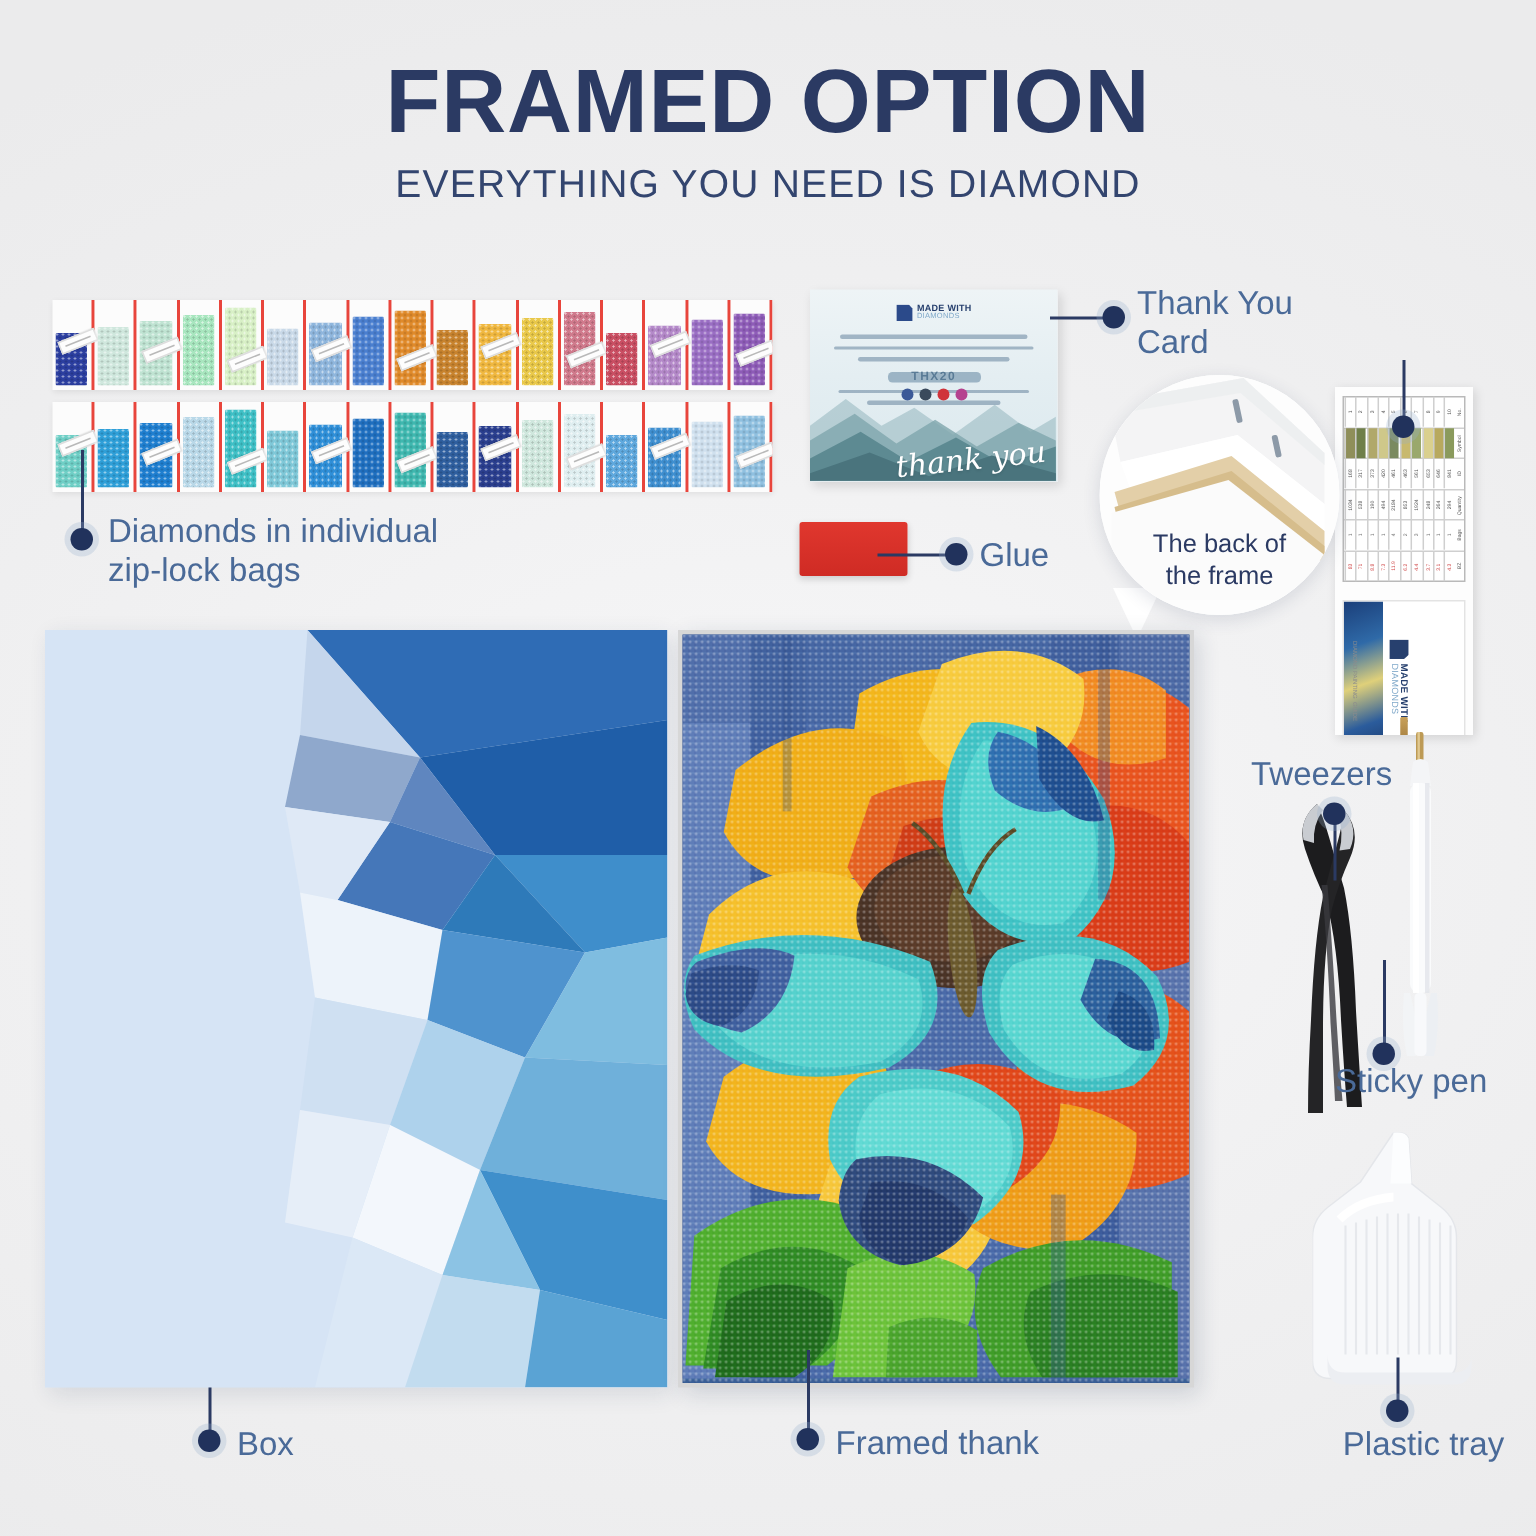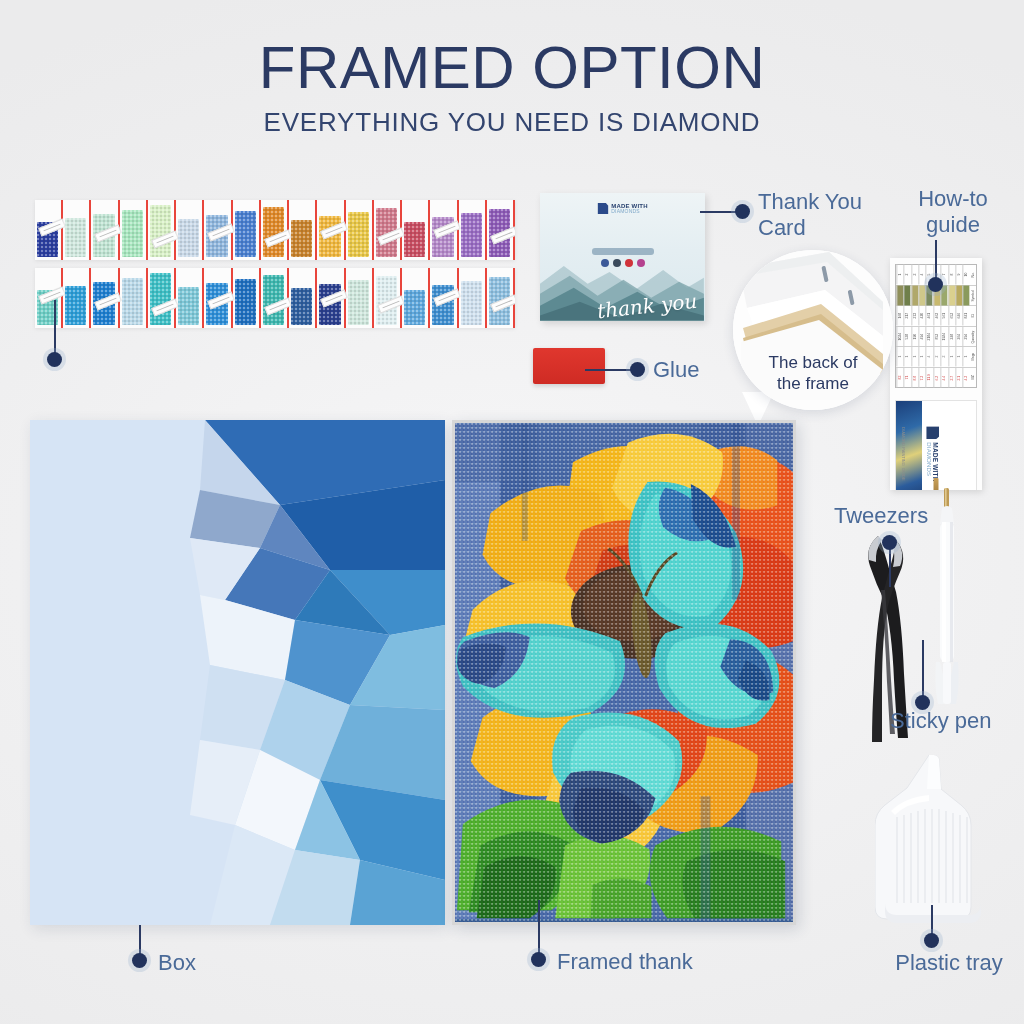--- a/index.html
+++ b/index.html
@@ -26,21 +26,21 @@
       radial-gradient(ellipse 900px 600px at 50% 55%, #f7f7f8 0%, #f0f0f1 55%, #ebebec 100%);
     overflow: hidden;
   }
 
   
   .title {
     position: absolute;
     top: 36px; left: 0; width: 1024px;
     text-align: center;
     font-size: 60px;
-    font-weight: 400;
+    font-weight: 700;
     letter-spacing: 0.5px;
     color: #2b3a63;
     line-height: 1.05;
   }
   .subtitle {
     position: absolute;
     top: 107px; left: 0; width: 1024px;
     text-align: center;
     font-size: 26px;
     font-weight: 400;
@@ -504,34 +504,44 @@
         <div class="beads" style="background-color: rgb(207, 224, 238); height: 73%;"></div>
       </div>
       <div class="bag">
         <div class="beads" style="background-color: rgb(143, 192, 224); height: 80%;"></div>
         <div class="lbl" style="top: 52%;"></div>
       </div>
     </div>
 
   <div class="leader v" style="left:54px; top:300px; height:56px;"></div>
   <div class="dot" style="left:47px; top:352px;"></div>
+  <div class="callout" style="left:72px; top:341px; width:300px;">Diamonds in individual
+zip-lock bags</div>
 
   <div class="tycard" style="left:540px; top:193px; width:165px; height:128px;">
     <svg class="mountains" viewBox="0 0 165 67" preserveAspectRatio="none">
       <path d="M0,30 L24,12 L48,30 L70,18 L96,36 L124,16 L148,34 L165,24 L165,67 L0,67 Z" fill="#a8c4cb" opacity="0.75"></path>
       <path d="M0,40 L30,22 L58,42 L84,26 L112,44 L140,28 L165,40 L165,67 L0,67 Z" fill="#7fa6ad" opacity="0.8"></path>
       <path d="M0,52 L34,34 L66,54 L98,38 L130,56 L165,44 L165,67 L0,67 Z" fill="#5d8a92"></path>
       <path d="M0,62 L40,48 L80,64 L122,50 L165,62 L165,67 L0,67 Z" fill="#4a747d"></path>
     </svg>
     <div class="brand">
       <span class="gem"></span>
       <span class="bt">
         <b>MADE WITH</b>
         <i>DIAMONDS</i>
       </span>
+    </div>
+    <div class="msg">
+      <div class="ln" style="width:86%"></div>
+      <div class="ln" style="width:92%"></div>
+      <div class="ln" style="width:70%"></div>
+      <div class="code">THX20</div>
+      <div class="ln" style="width:88%"></div>
+      <div class="ln" style="width:62%"></div>
     </div>
     <div class="urlpill"></div>
     <div class="social">
       <span class="sbtn" style="background:#3b5998"></span>
       <span class="sbtn" style="background:#3a4a5c"></span>
       <span class="sbtn" style="background:#d0333a"></span>
       <span class="sbtn" style="background:#b5428f"></span>
     </div>
     <div class="thanks">thank
 you</div>
@@ -632,22 +642,20 @@
           <b>MADE WITH</b>
           <i>DIAMONDS</i>
         </span>
       </div>
     </div>
     <div class="gpen"></div>
   </div>
 
   <div class="leader v" style="left:935px; top:240px; height:42px;"></div>
   <div class="dot" style="left:928px; top:277px;"></div>
-  <div class="callout" style="left:893px; top:186px; width:120px; text-align:center;">How-to
-guide</div>
 
   <div class="glue" style="left:533px; top:348px; width:72px; height:36px;"></div>
   <div class="leader h" style="left:585px; top:369px; width:50px;"></div>
   <div class="dot" style="left:630px; top:362px;"></div>
   <div class="callout" style="left:653px; top:357px; width:120px;">Glue</div>
 
   <div class="bubble-tail" style="left:742px; top:392px;"></div>
   <div class="bubble" style="left:733px; top:250px; width:160px; height:160px;">
     <svg class="framecorner" viewBox="0 0 160 160" preserveAspectRatio="xMidYMid slice">
       <rect x="0" y="0" width="160" height="160" fill="#fdfdfd"></rect>

